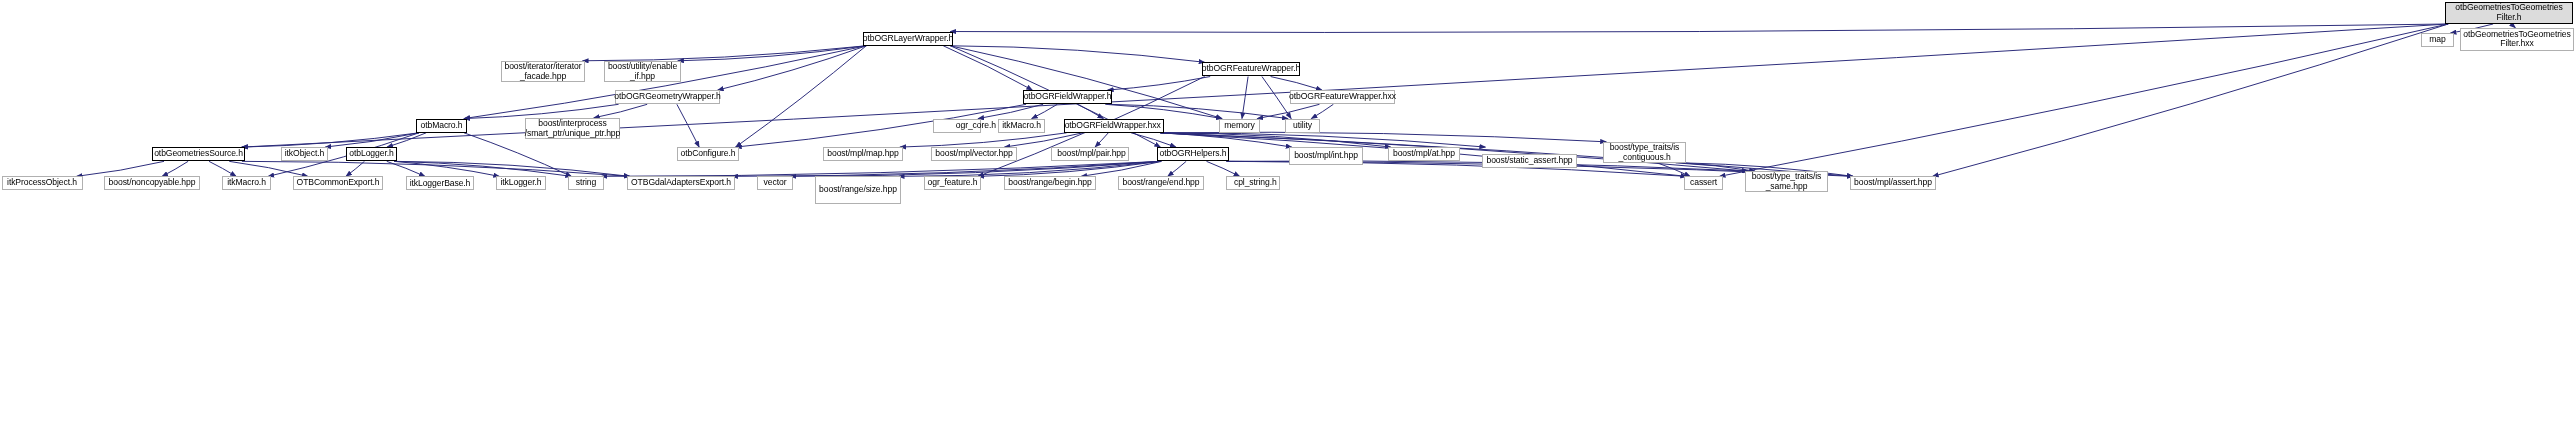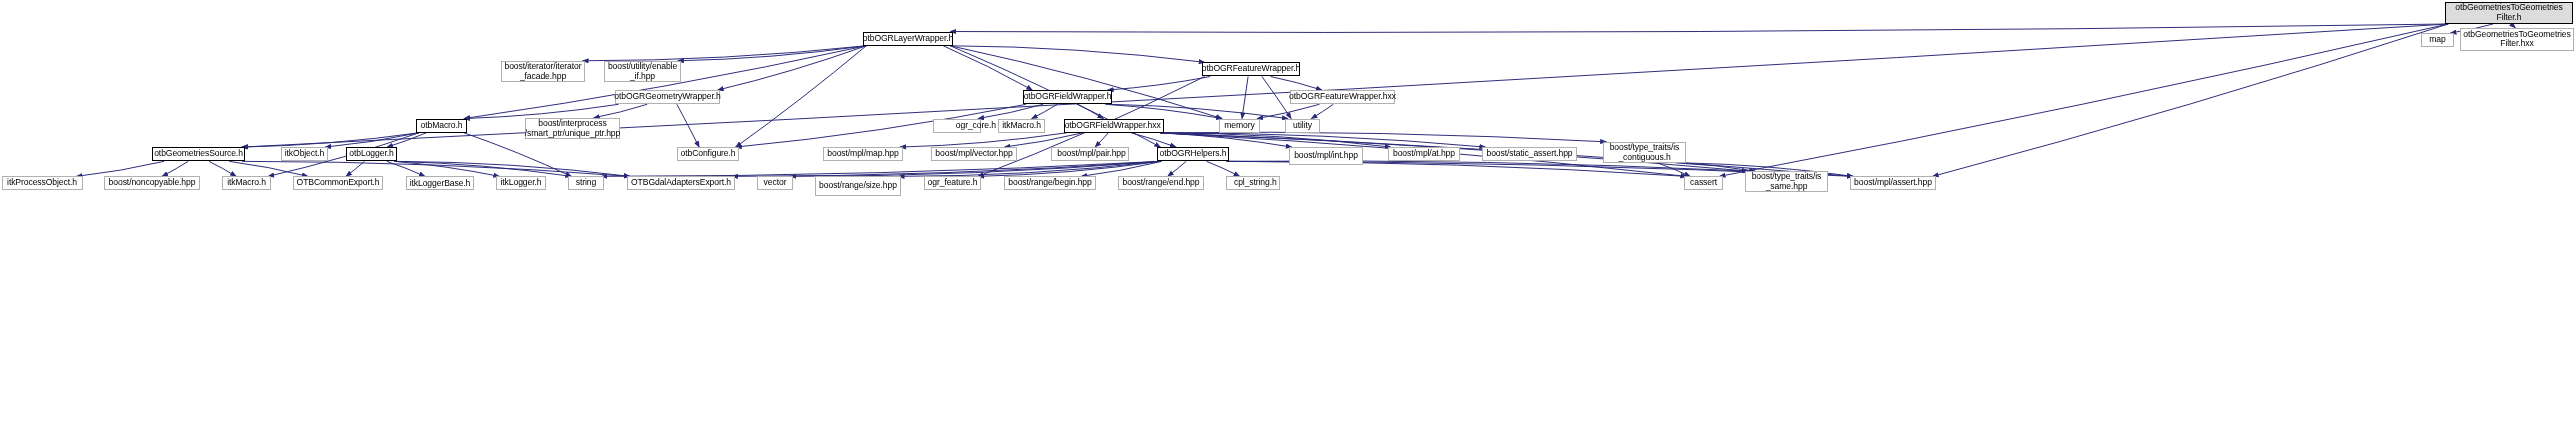--- a/index.html
+++ b/index.html
@@ -135,33 +135,33 @@
       <div class="node strong" style="left: 152px; top: 147px; width: 93px; height: 14.3px;"><span>otbGeometriesSource.h</span></div>
       <div class="node" style="left: 281px; top: 147px; width: 47px; height: 14.3px;"><span>itkObject.h</span></div>
       <div class="node strong" style="left: 346px; top: 147px; width: 51px; height: 14.3px;"><span>otbLogger.h</span></div>
       <div class="node" style="left: 677px; top: 147px; width: 62px; height: 14.3px; text-align: right;"><span>otbConfigure.h</span></div>
       <div class="node" style="left: 823px; top: 147px; width: 80px; height: 14.3px;"><span>boost/mpl/map.hpp</span></div>
       <div class="node" style="left: 931px; top: 147px; width: 86px; height: 14.3px;"><span>boost/mpl/vector.hpp</span></div>
       <div class="node" style="left: 1051px; top: 147px; width: 78px; height: 14.3px; justify-content: flex-end;"><span>boost/mpl/pair.hpp</span></div>
       <div class="node strong" style="left: 1157px; top: 147px; width: 72px; height: 14.3px;"><span>otbOGRHelpers.h</span></div>
       <div class="node" style="left: 1289px; top: 147px; width: 74px; height: 18px;"><span>boost/mpl/int.hpp</span></div>
       <div class="node" style="left: 1388px; top: 147px; width: 72px; height: 14.3px;"><span>boost/mpl/at.hpp</span></div>
-      <div class="node" style="left: 1482px; top: 147px; width: 95px; height: 14.3px;"><span>boost/static_assert.hpp</span></div>
+      <div class="node" style="left: 1482px; top: 154px; width: 95px; height: 14.3px;"><span>boost/static_assert.hpp</span></div>
       <div class="node" style="left: 1603px; top: 142px; width: 83px; height: 21px;"><span>boost/type_traits/is
 _contiguous.h</span></div>
       <div class="node" style="left: 1.5px; top: 176px; width: 81px; height: 14.3px;"><span>itkProcessObject.h</span></div>
       <div class="node" style="left: 104px; top: 176px; width: 96px; height: 14.3px;"><span>boost/noncopyable.hpp</span></div>
       <div class="node" style="left: 222px; top: 176px; width: 49px; height: 14.3px;"><span>itkMacro.h</span></div>
       <div class="node" style="left: 293px; top: 176px; width: 90px; height: 14.3px;"><span>OTBCommonExport.h</span></div>
       <div class="node" style="left: 406px; top: 176px; width: 68px; height: 14.3px; align-items: flex-end;"><span>itkLoggerBase.h</span></div>
       <div class="node" style="left: 496px; top: 176px; width: 50px; height: 14.3px;"><span>itkLogger.h</span></div>
       <div class="node" style="left: 568px; top: 176px; width: 36px; height: 14.3px;"><span>string</span></div>
       <div class="node" style="left: 627px; top: 176px; width: 108px; height: 14.3px;"><span>OTBGdalAdaptersExport.h</span></div>
       <div class="node" style="left: 757px; top: 176px; width: 36px; height: 14.3px;"><span>vector</span></div>
-      <div class="node" style="left: 815px; top: 176px; width: 86px; height: 20px;"><span>boost/range/size.hpp</span></div>
+      <div class="node" style="left: 815px; top: 176px; width: 86px; height: 28px;"><span>boost/range/size.hpp</span></div>
       <div class="node" style="left: 924px; top: 176px; width: 57px; height: 14.3px;"><span>ogr_feature.h</span></div>
       <div class="node" style="left: 1004px; top: 176px; width: 92px; height: 14.3px;"><span>boost/range/begin.hpp</span></div>
       <div class="node" style="left: 1118px; top: 176px; width: 86px; height: 14.3px;"><span>boost/range/end.hpp</span></div>
       <div class="node" style="left: 1226px; top: 176px; width: 54px; height: 14.3px; justify-content: flex-end;"><span>cpl_string.h</span></div>
       <div class="node" style="left: 1684px; top: 176px; width: 39px; height: 14.3px;"><span>cassert</span></div>
       <div class="node" style="left: 1745px; top: 171px; width: 83px; height: 21px;"><span>boost/type_traits/is
 _same.hpp</span></div>
       <div class="node" style="left: 1850px; top: 176px; width: 86px; height: 14.3px;"><span>boost/mpl/assert.hpp</span></div>
     </div>
 </div>

